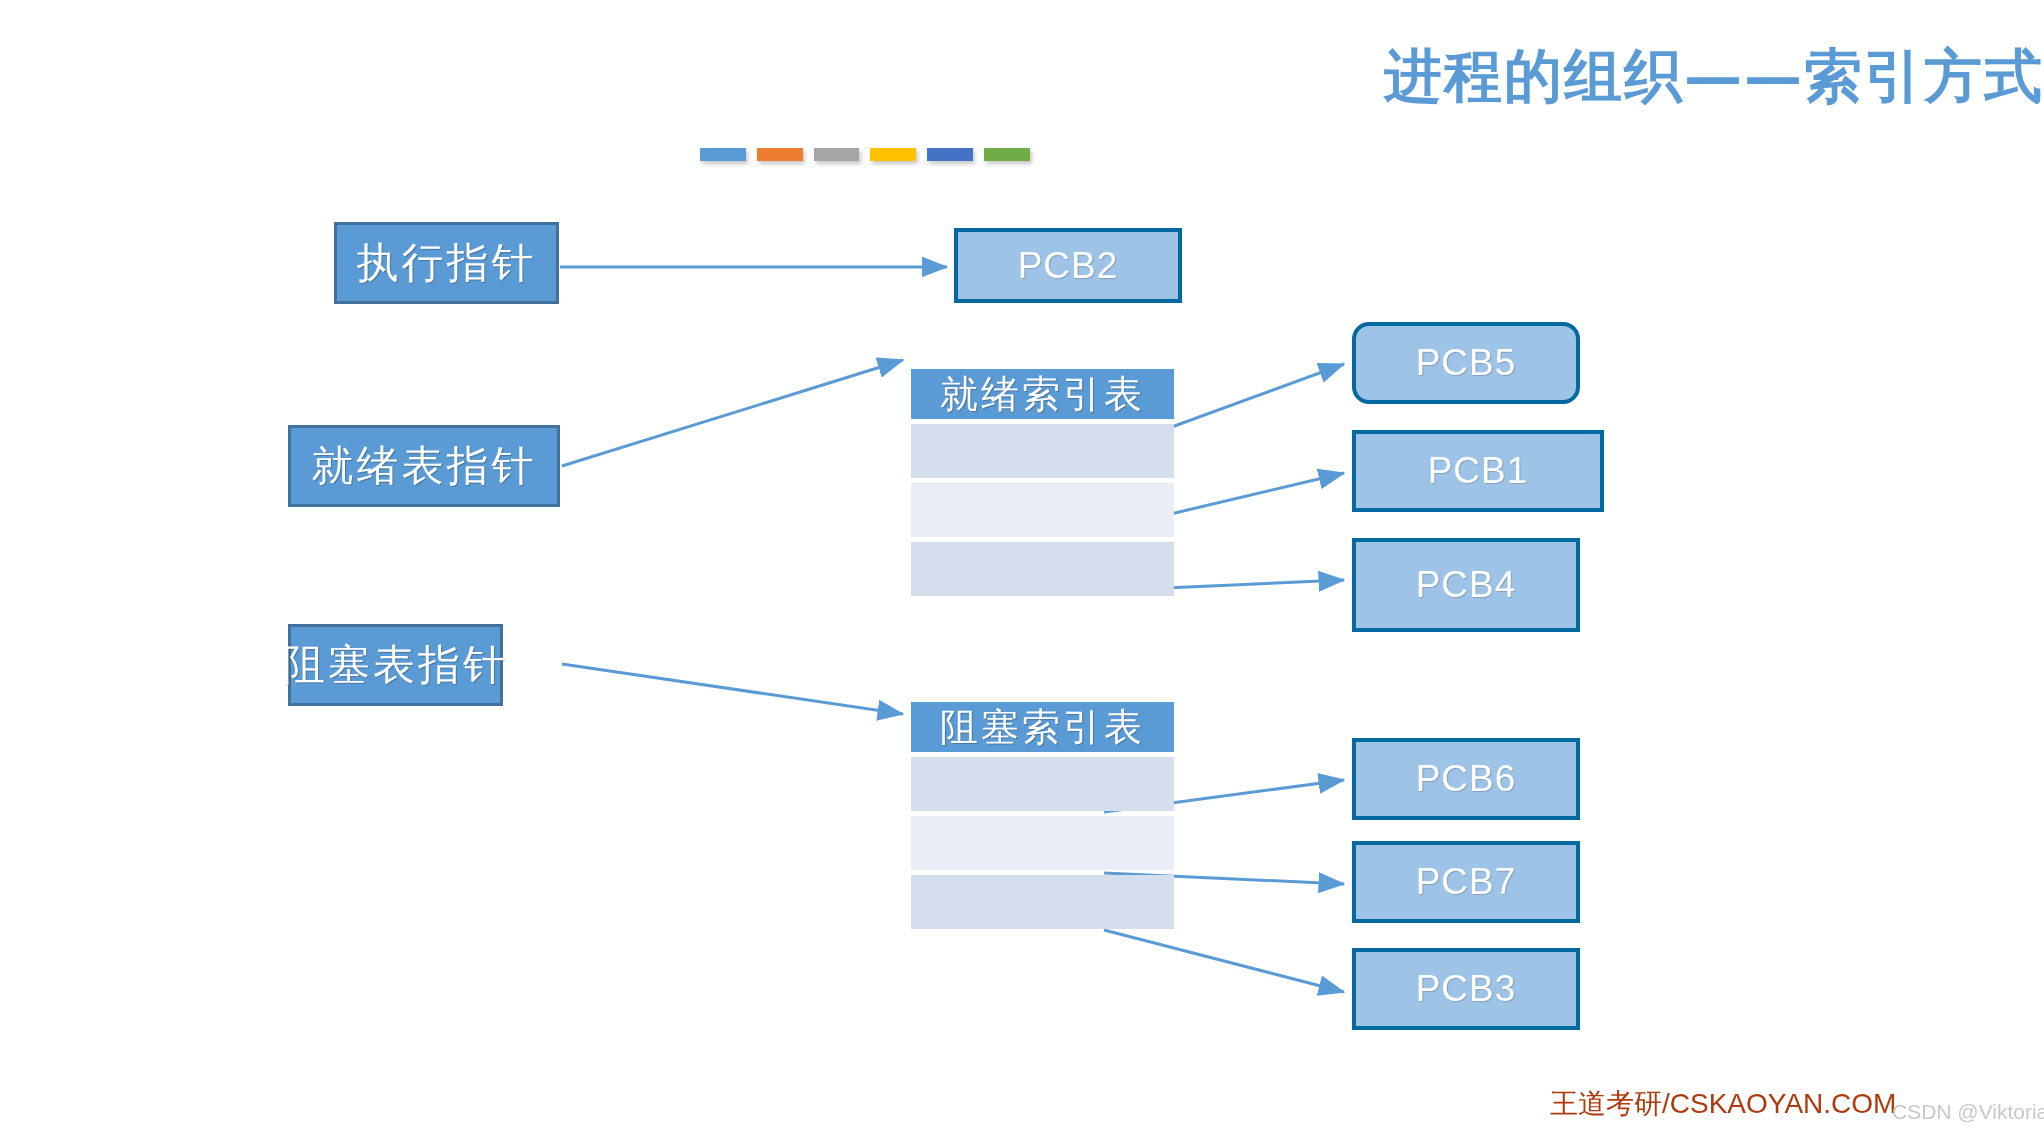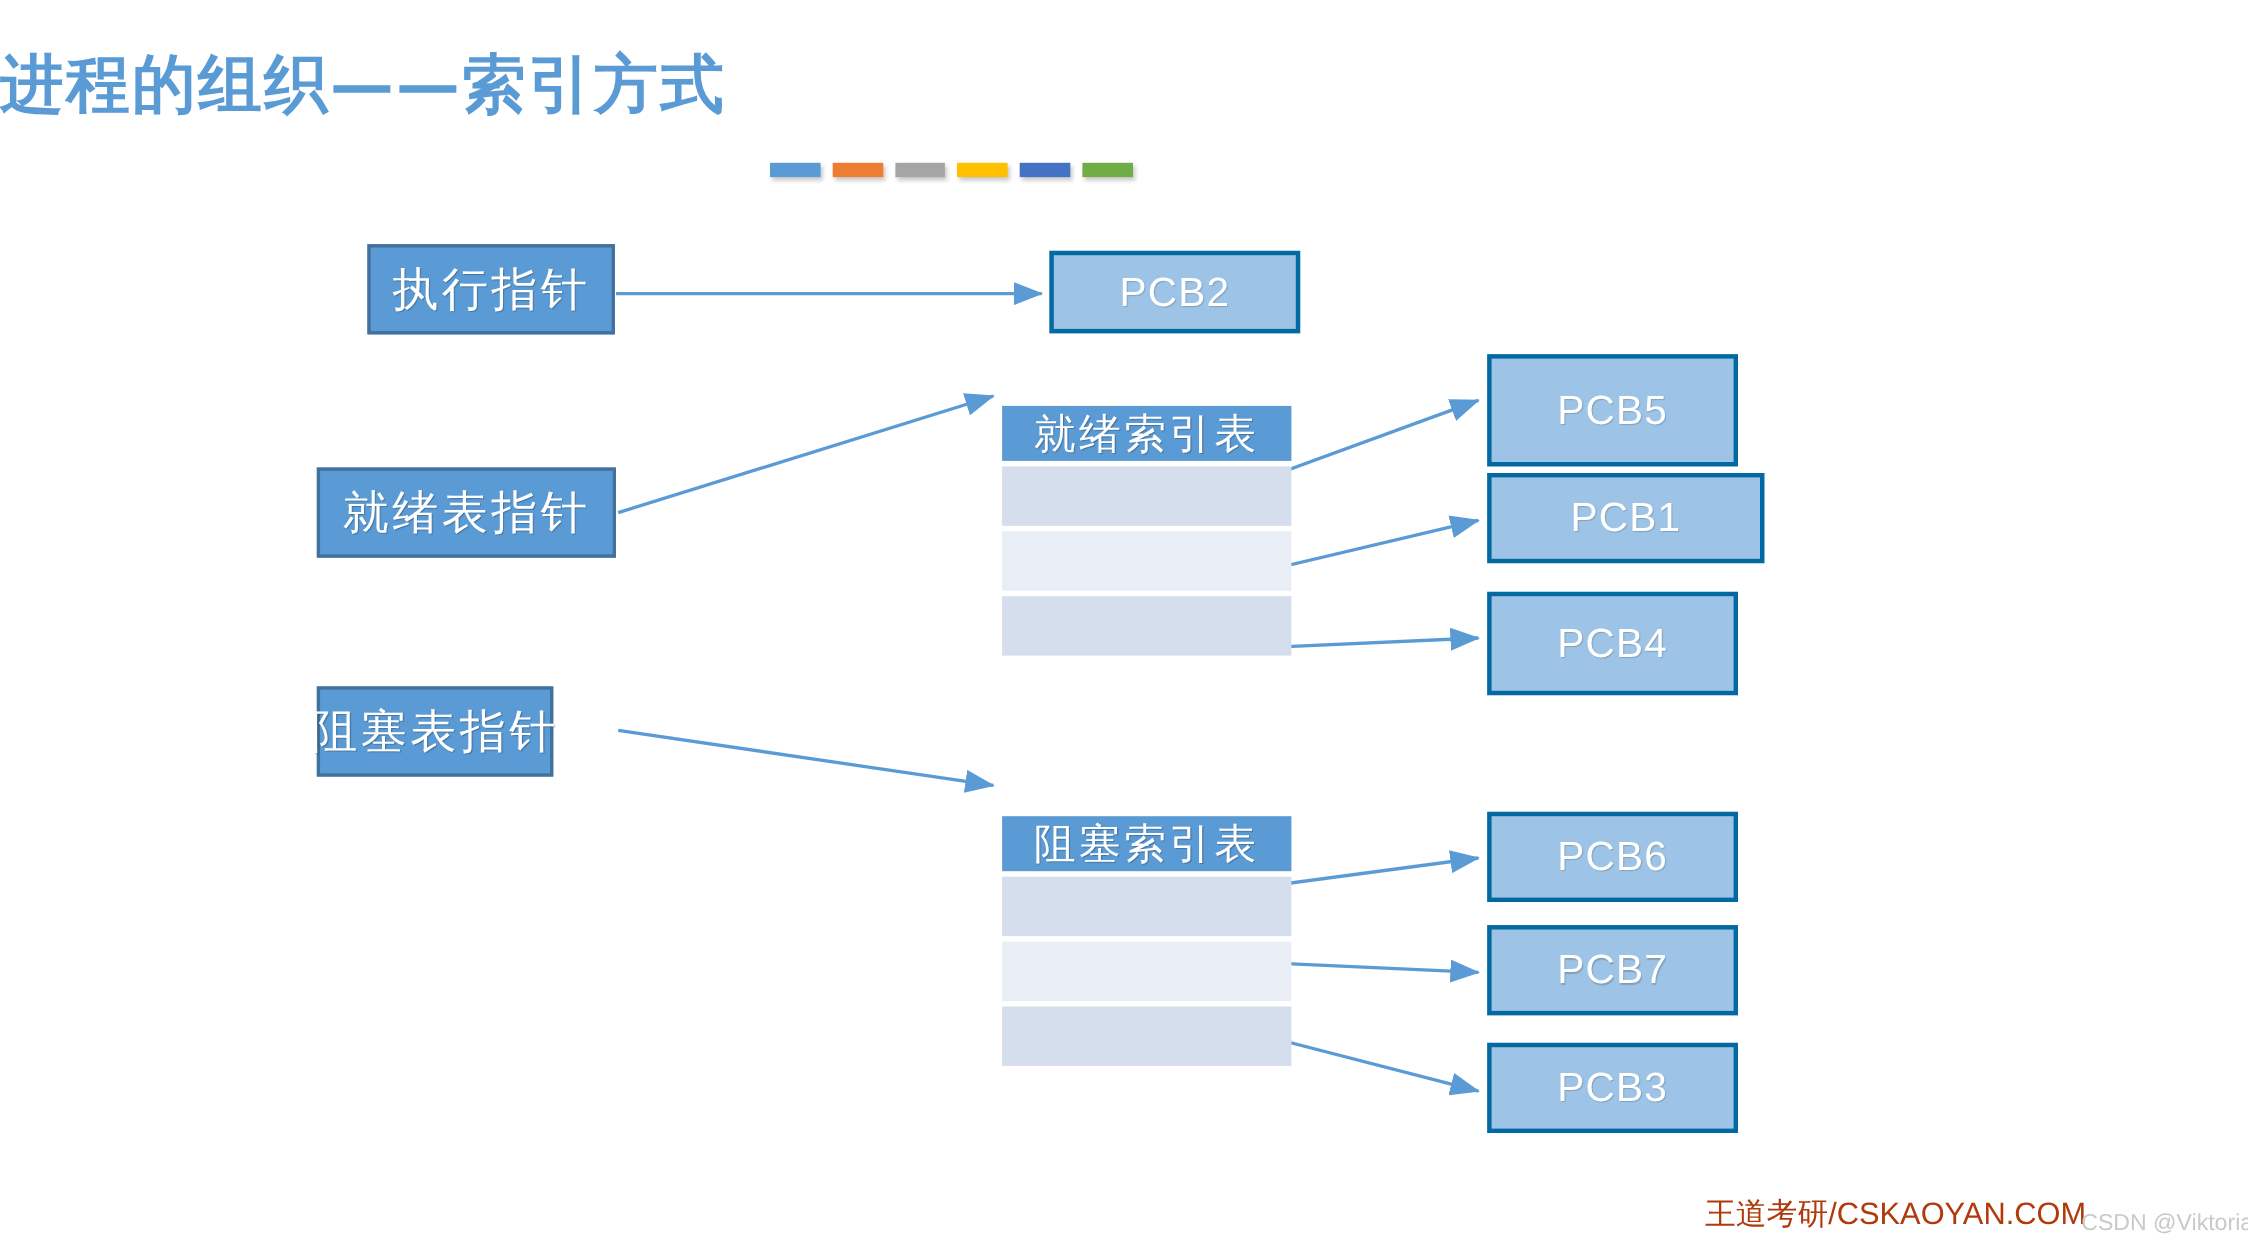--- a/index.html
+++ b/index.html
@@ -17,21 +17,21 @@
     background: #ffffff;
     overflow: hidden;
   }
 
   
   #title {
     position: absolute;
     left: 0;
     top: 38px;
     width: 2044px;
-    text-align: left;
+    text-align: right;
     font-family: "DejaVu Serif", "Liberation Serif", serif;
     font-weight: bold;
     font-size: 58px;
     letter-spacing: 2px;
     color: #5B9BD5;
     white-space: nowrap;
   }
 
   
   #accent-strip {
@@ -79,34 +79,34 @@
     align-items: center;
     justify-content: center;
     color: #FFFFFF;
     font-family: "Liberation Sans", sans-serif;
     font-size: 37px;
     letter-spacing: 1px;
     text-shadow: 1px 1px 1px rgba(0,0,0,0.18);
     white-space: nowrap;
   }
   #pcb-2 { left: 954px;  top: 228px; width: 228px; height: 75px; }
-  #pcb-5 { left: 1352px; top: 322px; width: 228px; height: 102px; }
+  #pcb-5 { left: 1352px; top: 322px; width: 228px; height: 82px; border-radius: 17px; }
   #pcb-1 { left: 1352px; top: 430px; width: 252px; height: 82px; }
   #pcb-4 { left: 1352px; top: 538px; width: 228px; height: 94px; }
   #pcb-6 { left: 1352px; top: 738px; width: 228px; height: 82px; }
   #pcb-7 { left: 1352px; top: 841px; width: 228px; height: 82px; }
   #pcb-3 { left: 1352px; top: 948px; width: 228px; height: 82px; }
 
   
   .index-table {
     position: absolute;
     width: 263px;
   }
   #table-ready   { left: 911px; top: 369px; }
-  #table-blocked { left: 911px; top: 742px; }
+  #table-blocked { left: 911px; top: 702px; }
 
   .table-header {
     height: 50px;
     background: #5B9BD5;
     display: flex;
     align-items: center;
     justify-content: center;
     color: #FFFFFF;
     font-family: "DejaVu Serif", "Liberation Serif", serif;
     font-size: 38px;

